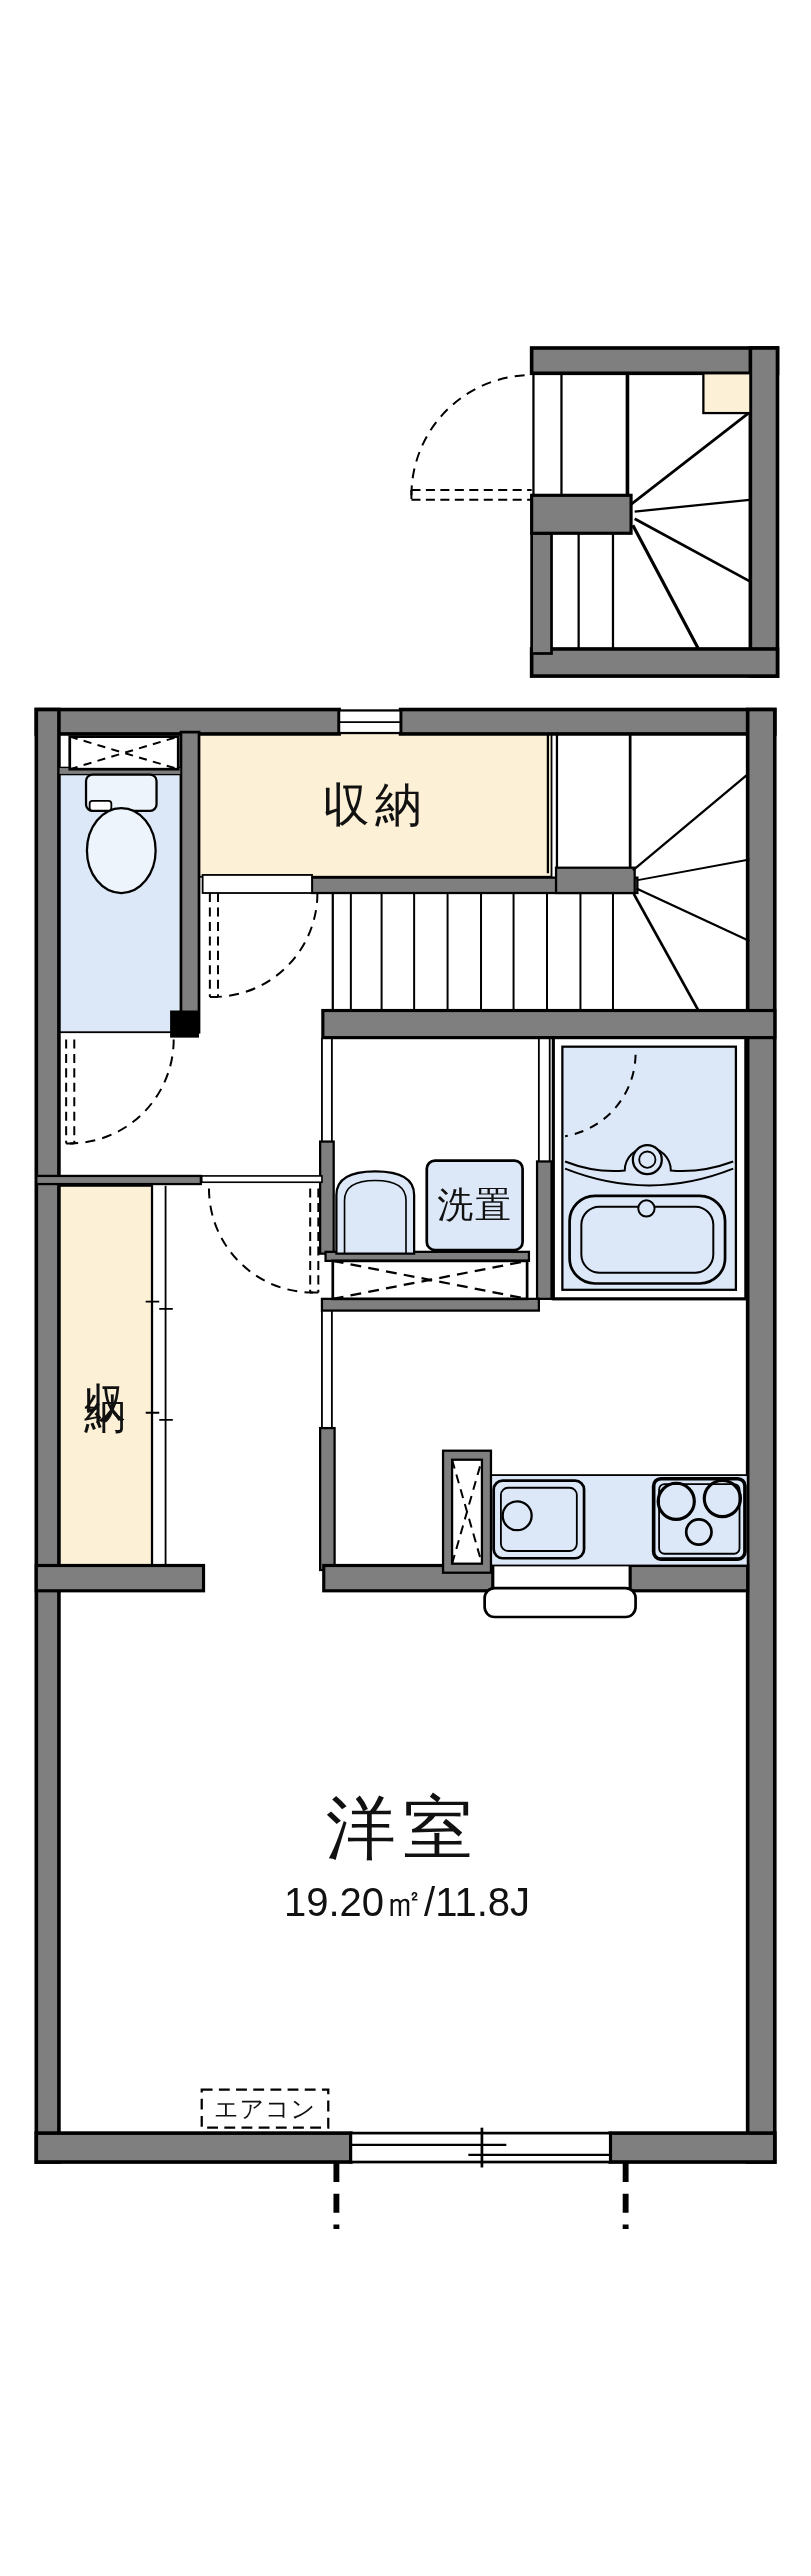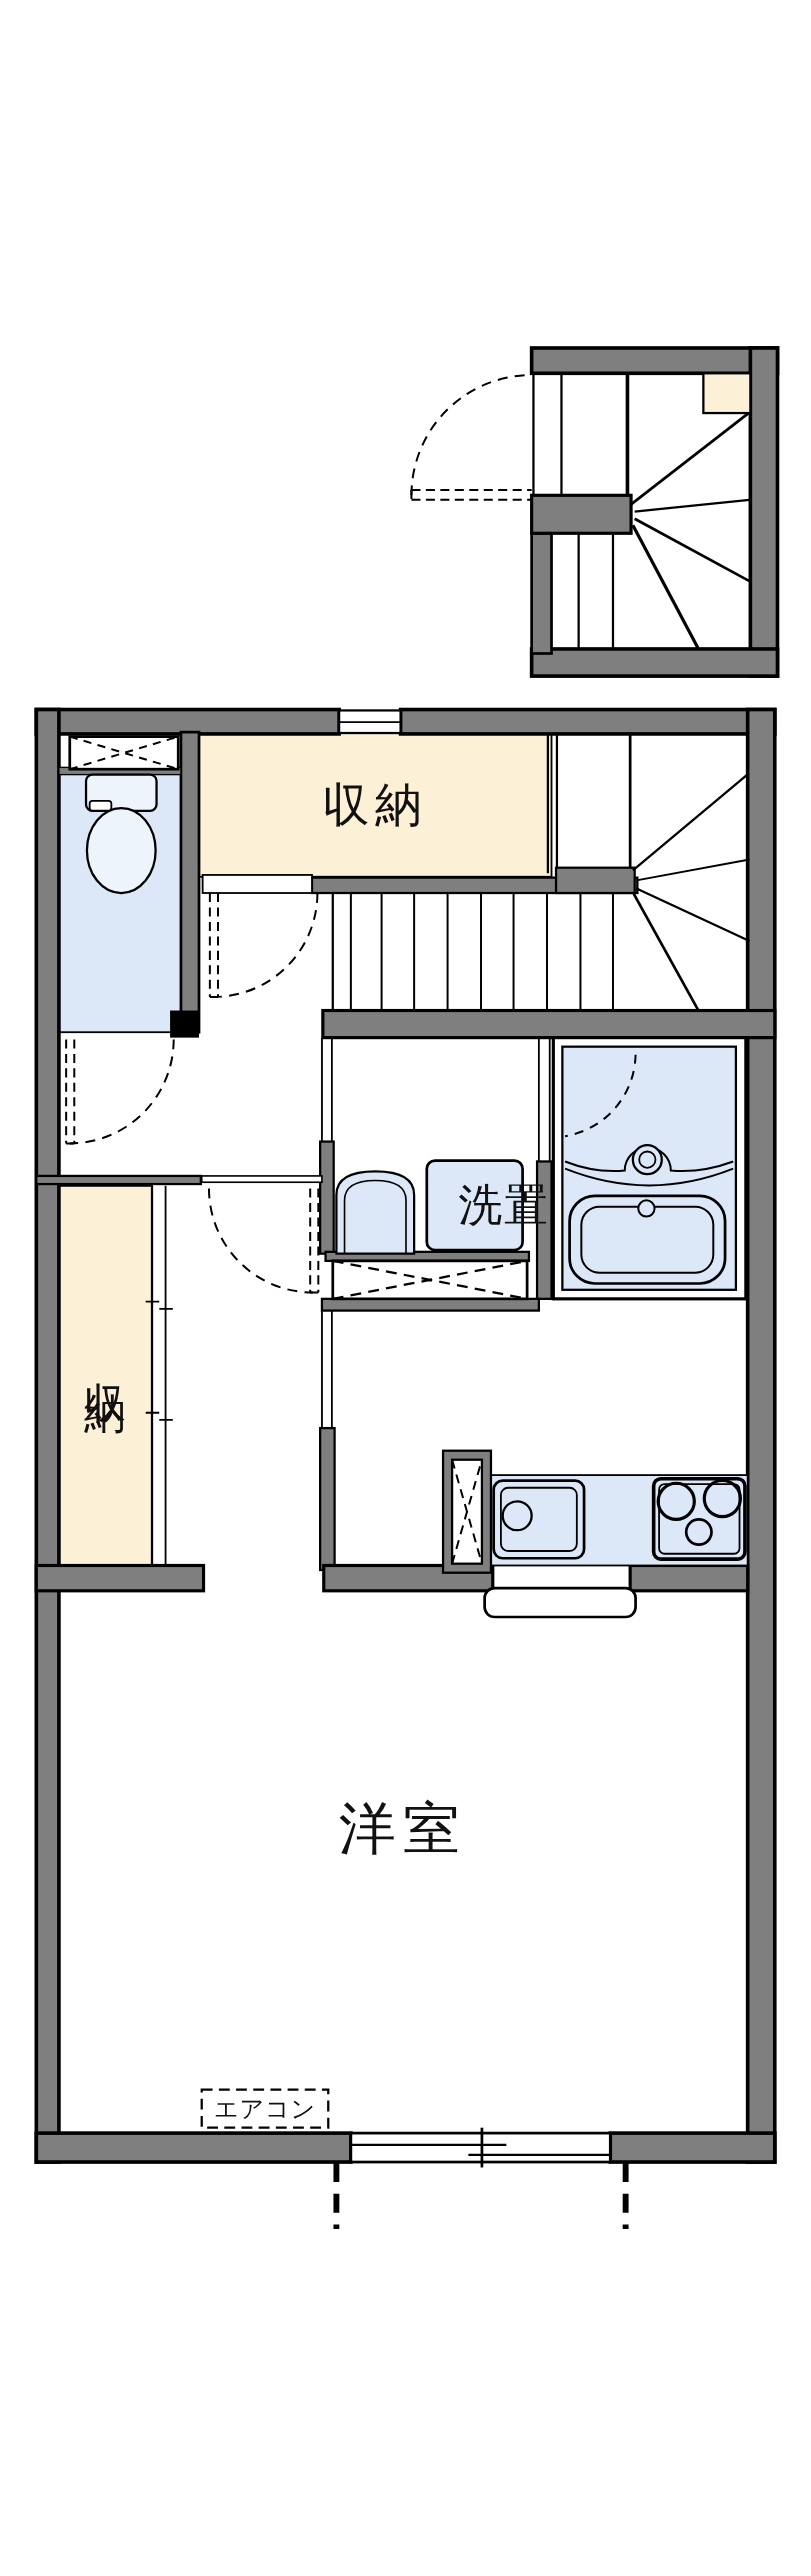--- a/index.html
+++ b/index.html
@@ -7,22 +7,22 @@
     --line:#000000; --bg:#ffffff; --text:#111111;
   }
   html,body{margin:0;padding:0;background:var(--bg);}
   #plan{position:relative;width:812px;height:2576px;background:var(--bg);
         font-family:Liberation Sans, sans-serif;overflow:hidden;padding-left:21px;}
   #plan svg{position:absolute;left:0;top:0;}
   .label{position:absolute;transform:translate(-50%,-50%);color:var(--text);
          white-space:nowrap;line-height:1;user-select:none;}
   .lbl-storage-top{font-size:47px;letter-spacing:5.4px;}
   .lbl-storage-left{font-size:42px;writing-mode:vertical-rl;text-orientation:upright;letter-spacing:11px;}
-  .lbl-laundry{font-size:44px;letter-spacing:1.8px;margin-left:29px;}
-  .lbl-room{font-size:57px;letter-spacing:7.2px;}
+  .lbl-laundry{font-size:36px;letter-spacing:1.8px;}
+  .lbl-room{font-size:70px;letter-spacing:7.2px;}
   .lbl-area{font-size:40px;letter-spacing:0px;}
   .lbl-aircon{font-size:24px;letter-spacing:0.9px;}
   
   .w   {fill:var(--wall);stroke:var(--line);}
   .blk {fill:var(--line);}
   .cream{fill:var(--cream);stroke:var(--line);}
   .blue {fill:var(--blue);stroke:var(--line);}
   .wht {fill:#fff;stroke:var(--line);}
   .fx  {fill:var(--fixture);stroke:var(--line);}
   .ln  {fill:none;stroke:var(--line);}
@@ -178,15 +178,16 @@
 
     <path class="ln" d="M372,2393 V2466" stroke-width="6.5" stroke-dasharray="21 13"></path>
     <path class="ln" d="M692,2393 V2466" stroke-width="6.5" stroke-dasharray="21 13"></path>
   </g>
 </svg>
 
   <div class="label lbl-storage-top" style="left:375px;top:804px;">収納</div>
   <div class="label lbl-storage-left" style="left:105px;top:1360px;">収納</div>
   <div class="label lbl-laundry" style="left:475px;top:1205px;">洗置</div>
   <div class="label lbl-room" style="left:403px;top:1828px;">洋室</div>
+  <div class="label lbl-area" style="left:407px;top:1902px;">19.20㎡/11.8J</div>
   <div class="label lbl-aircon" style="left:265px;top:2109px;">エアコン</div>
 </div>
 
 
 </body></html>

